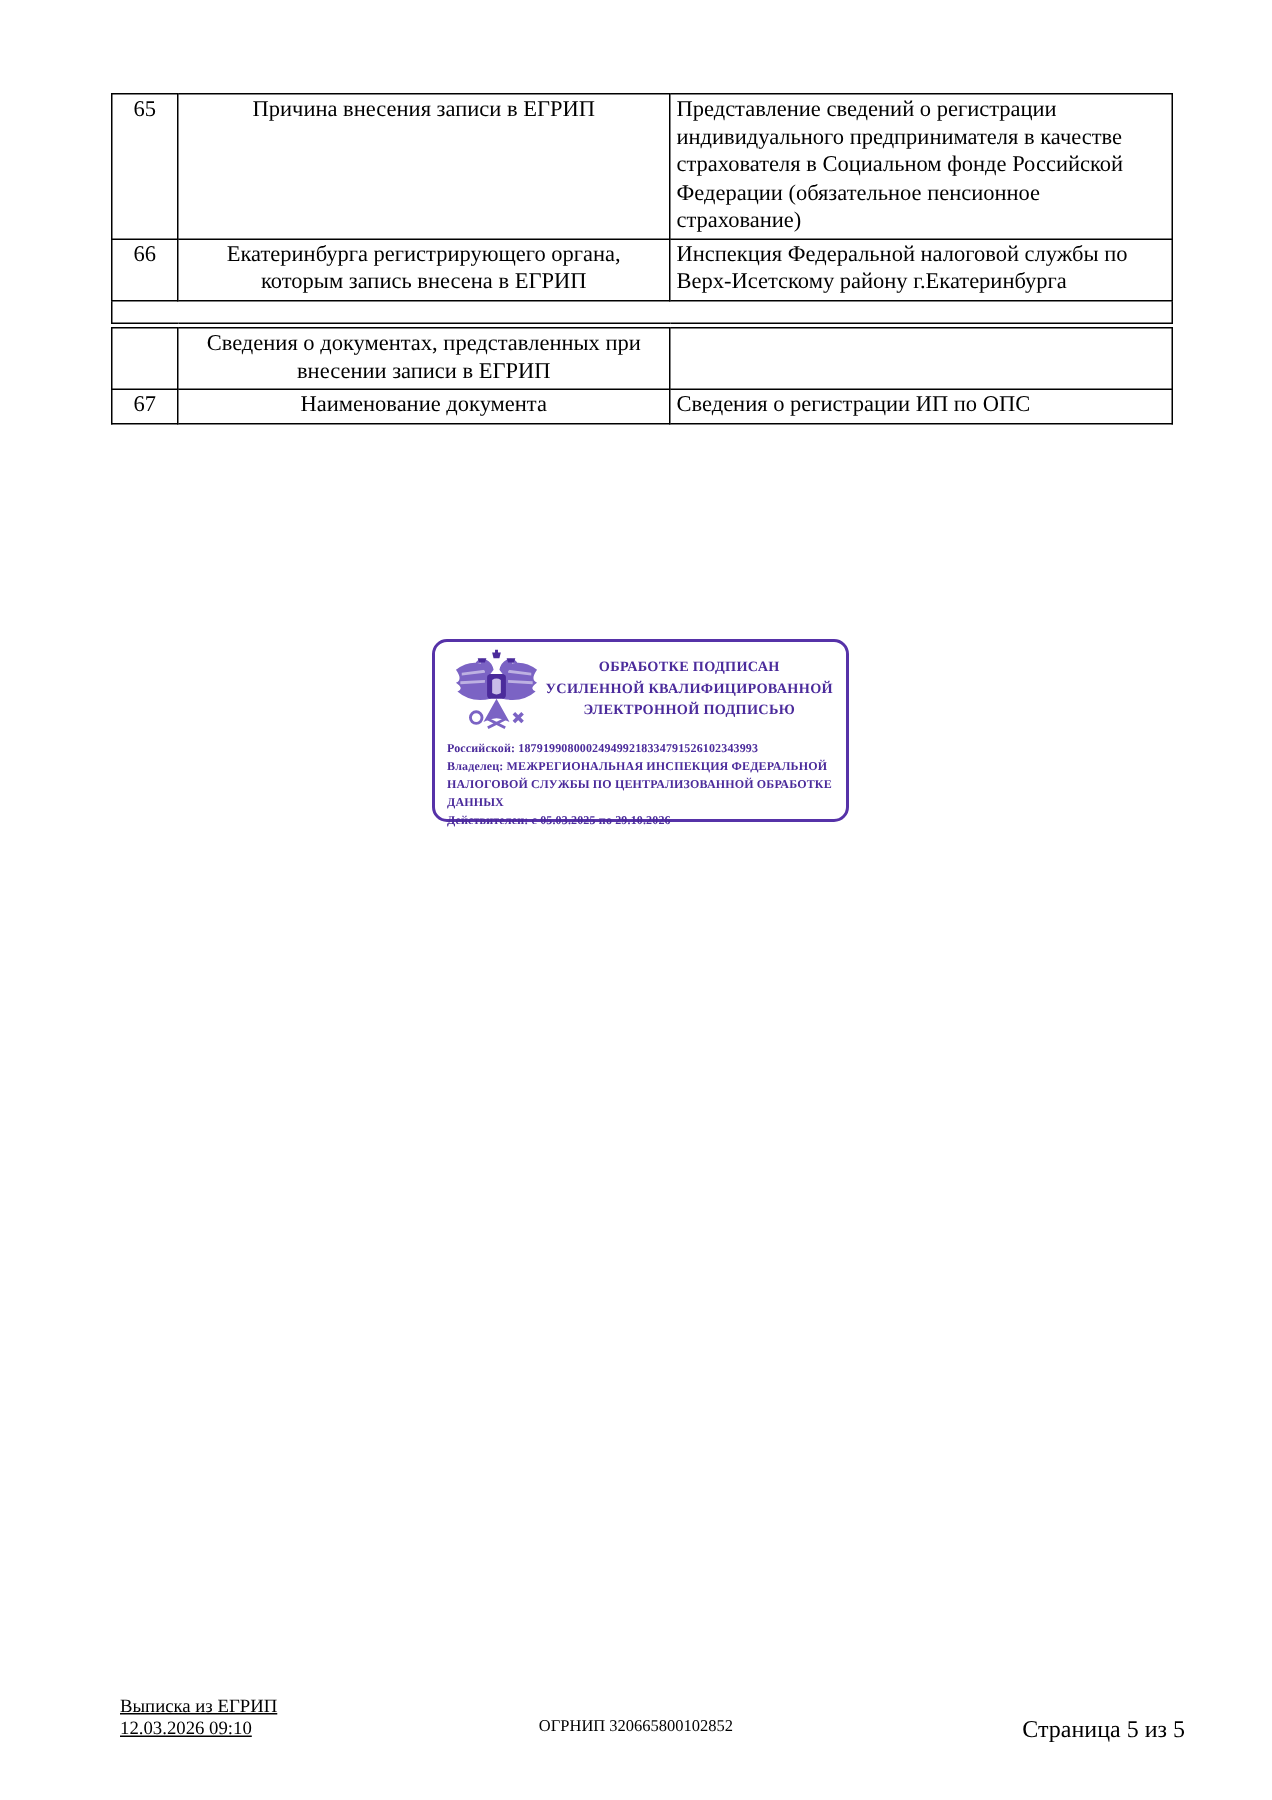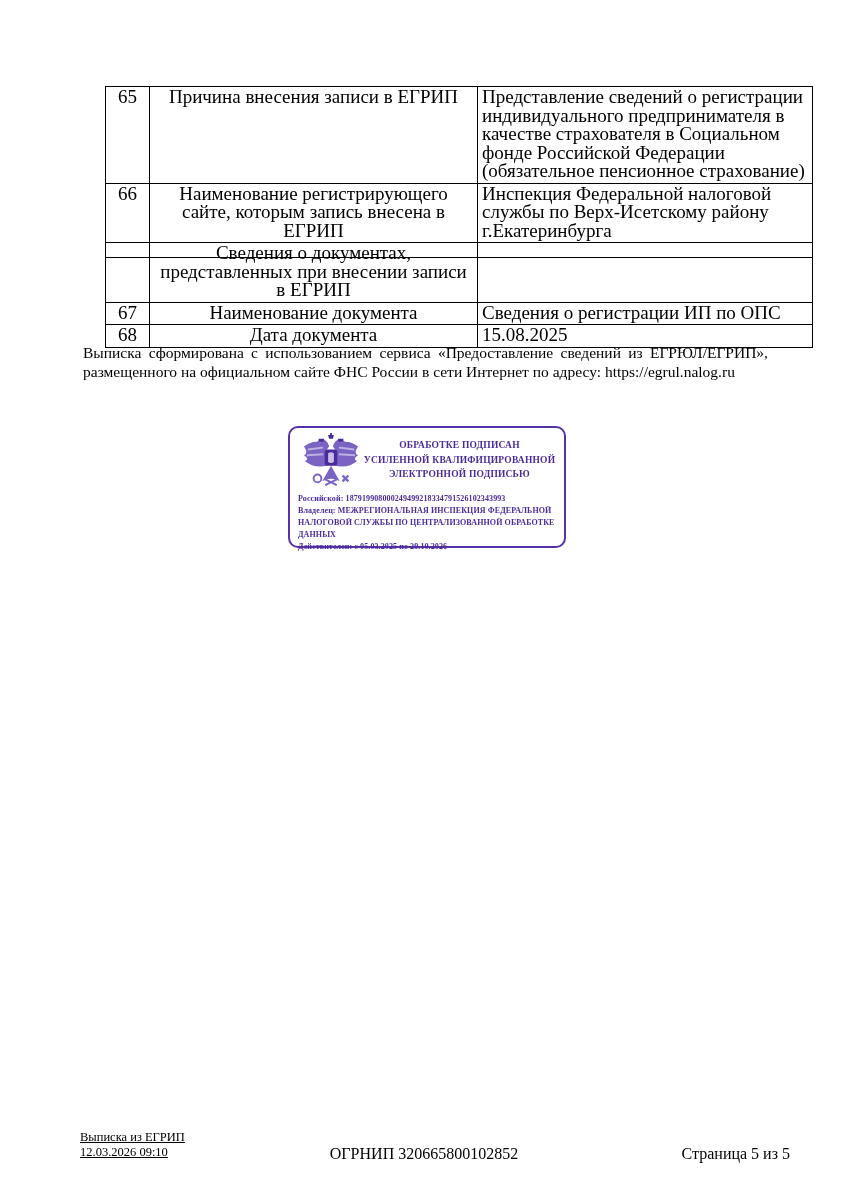--- a/index.html
+++ b/index.html
@@ -9,27 +9,26 @@
     height: 1200px;
     background: #ffffff;
     font-family: "Liberation Serif", serif;
     color: #000000;
     overflow: hidden;
   }
 
   
   table.reg-table {
     position: absolute;
-    left: 105px;
+    left: 74px;
     width: 704px;
     border-collapse: collapse;
     table-layout: fixed;
-    font-size: 19px;
+    font-size: 15px;
     line-height: 18.5px;
-    margin-top: 24px;
   }
   table.t1 { top: 62px; }
   table.t2 { top: 218px; }
   table.reg-table td {
     border: 1.5px solid #000000;
     vertical-align: top;
     padding: 1px 4px 2px 4px;
     overflow: hidden;
   }
   td.c-num   { width: 35px;  text-align: center; padding-left: 1px; padding-right: 1px; }
@@ -92,21 +91,21 @@
     top: 1130px;
     font-size: 12.5px;
     line-height: 15px;
     text-decoration: underline;
   }
   .footer-center {
     position: absolute;
     left: 0; right: 0;
     top: 1145px;
     text-align: center;
-    font-size: 16px;
+    font-size: 11px;
   }
   .footer-right {
     position: absolute;
     right: 58px;
     top: 1145px;
     font-size: 16px;
   }
 </style>
 </head>
 <body>
@@ -115,50 +114,44 @@
 
   <table class="reg-table t1">
     <tbody>
         <tr>
       <td class="c-num">65</td>
       <td class="c-label">Причина внесения записи в ЕГРИП</td>
       <td class="c-value">Представление сведений о регистрации индивидуального предпринимателя в качестве страхователя в Социальном фонде Российской Федерации (обязательное пенсионное страхование)</td>
     </tr>
     <tr>
       <td class="c-num">66</td>
-      <td class="c-label">Наименование регистрирующего сайте, которым запись внесена в ЕГРИП</td>
+      <td class="c-label">Екатеринбурга регистрирующего органа, которым запись внесена в ЕГРИП</td>
       <td class="c-value">Инспекция Федеральной налоговой службы по Верх-Исетскому району г.Екатеринбурга</td>
     </tr>
     <tr class="spacer-row">
       <td colspan="3"></td>
     </tr>
   </tbody>
     </table>
 
   <table class="reg-table t2">
     <tbody>
         <tr>
       <td class="c-num"></td>
       <td class="c-label">Сведения о документах, представленных при внесении записи в ЕГРИП</td>
       <td class="c-value"></td>
     </tr>
     <tr>
       <td class="c-num">67</td>
       <td class="c-label">Наименование документа</td>
       <td class="c-value">Сведения о регистрации ИП по ОПС</td>
     </tr>
-    <tr>
-      <td class="c-num">68</td>
-      <td class="c-label">Дата документа</td>
-      <td class="c-value">15.08.2025</td>
-    </tr>
   </tbody>
     </table>
 
-  <div class="note">Выписка сформирована с использованием сервиса «Предоставление сведений из ЕГРЮЛ/ЕГРИП», размещенного на официальном сайте ФНС России в сети Интернет по адресу: https://egrul.nalog.ru</div>
 
   <div class="stamp">
     <div class="stamp-top">
       <span class="stamp-eagle">
         <svg viewBox="0 0 64 58" width="64" height="56" xmlns="http://www.w3.org/2000/svg">
           <g fill="#7B63C4">
 
             <path d="M4,14 Q14,6 26,11 L28,34 Q14,37 5,29 Q10,27 4,23 Q9,21 4,14 Z"></path>
             <path d="M60,14 Q50,6 38,11 L36,34 Q50,37 59,29 Q54,27 60,23 Q55,21 60,14 Z"></path>
 

